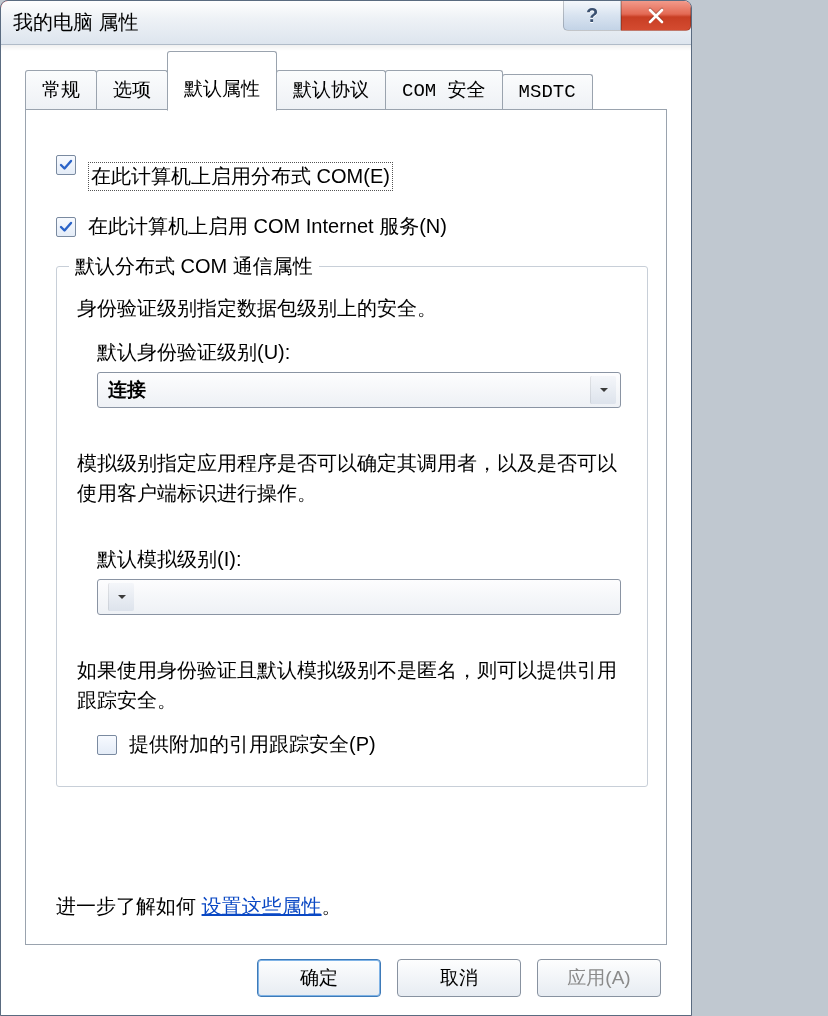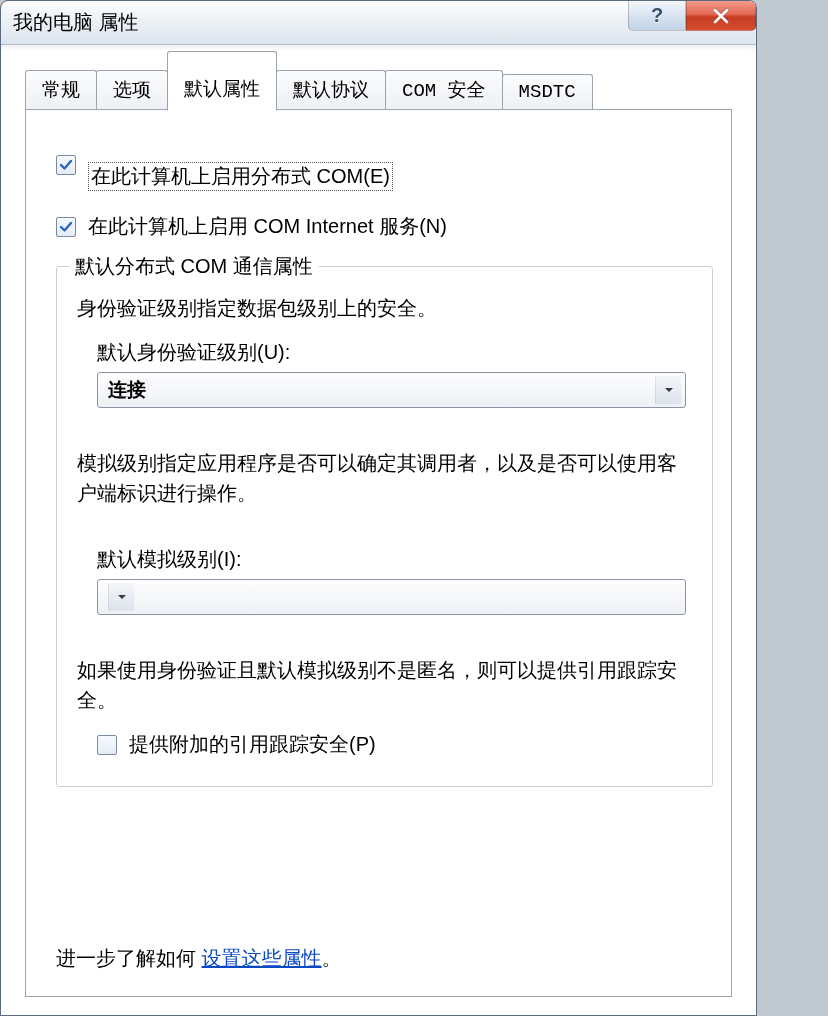--- a/index.html
+++ b/index.html
@@ -6,21 +6,21 @@
   body {
     margin: 0;
     font-family: "Microsoft YaHei", "SimSun", Tahoma, sans-serif;
     font-size: 18px;
     background: #c0c8d0;
     width: 828px;
     height: 1016px;
     position: relative;
   }
   .window {
-    width: 757px;
+    width: 692px;
     height: 1016px;
     background: #ef4444;
     border: 1px solid #5a6b80;
     border-radius: 8px 8px 0 0;
     overflow: hidden;
     display: flex;
     flex-direction: column;
   }
   .titlebar {
     height: 44px;
@@ -317,15 +317,20 @@
         </div>
       </div>
 
       <div class="learnmore">
         <span>进一步了解如何</span>
         <a>设置这些属性</a><span>。</span>
       </div>
 
     </div>
 
+    <div class="button-row">
+      <div class="btn default">确定</div>
+      <div class="btn">取消</div>
+      <div class="btn disabled">应用(A)</div>
+    </div>
 
   </div>
 </div>
 
 </body></html>

